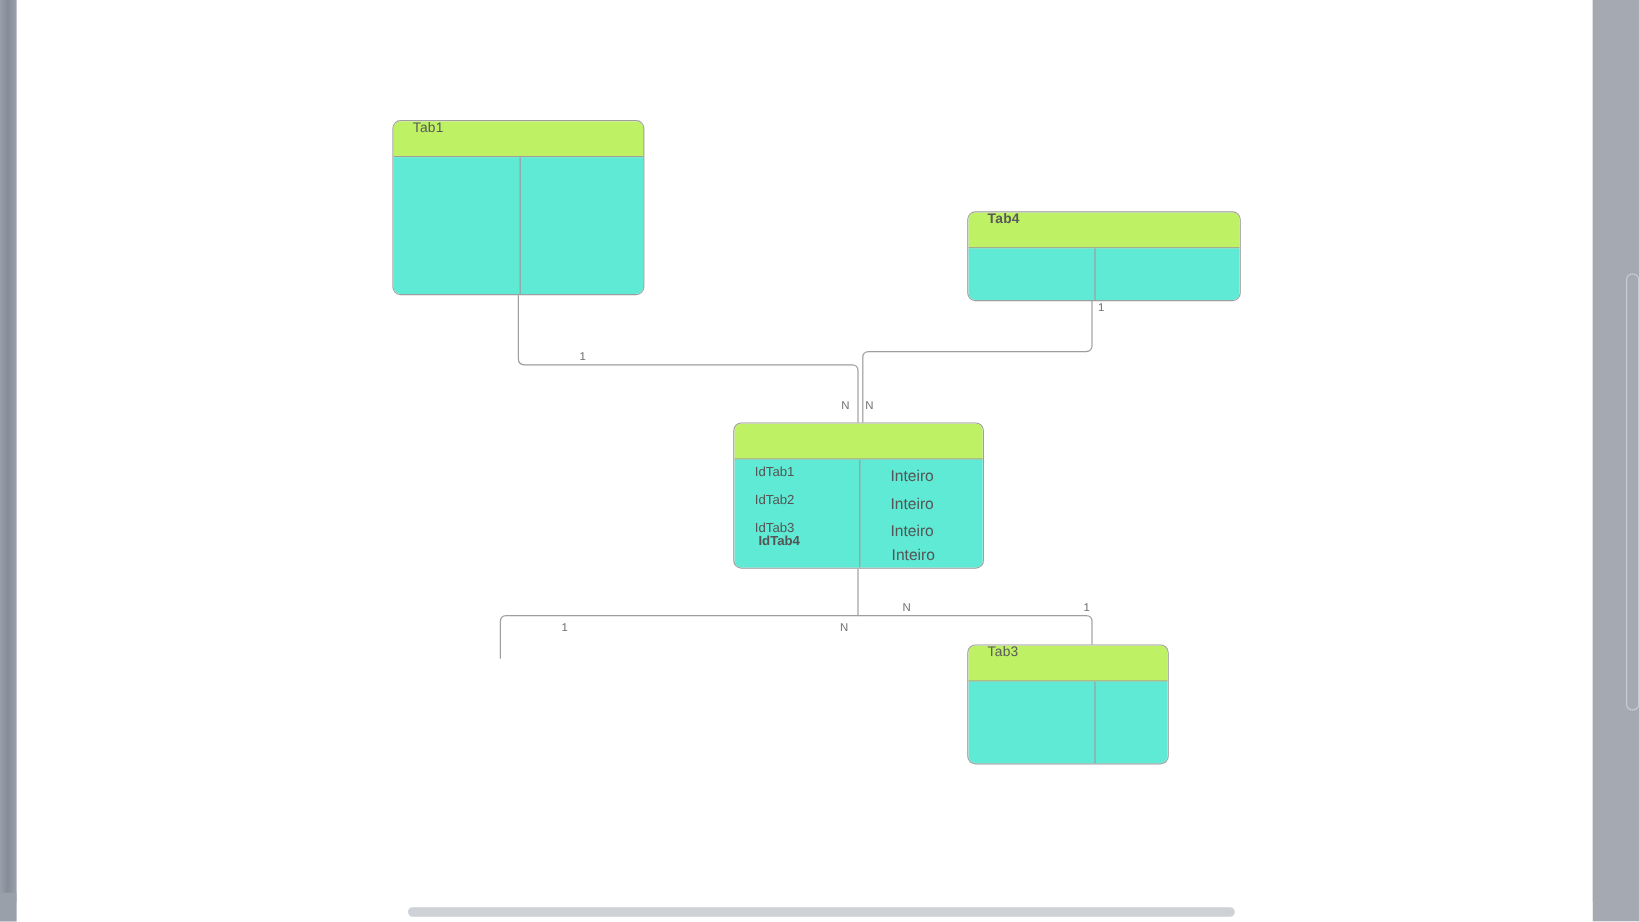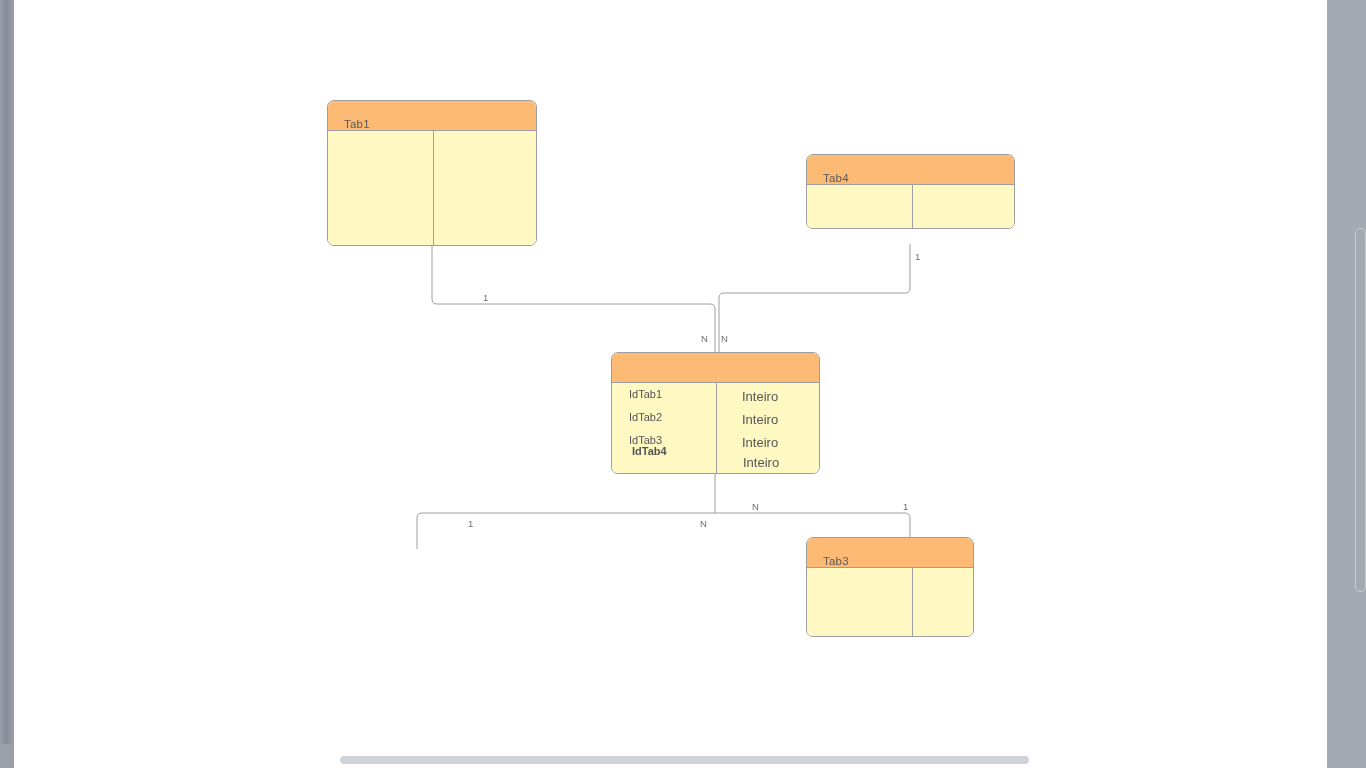--- a/index.html
+++ b/index.html
@@ -83,34 +83,34 @@
     position: absolute;
     box-sizing: border-box;
     border: 1px solid #9e9e9e;
     border-radius: 7px;
     background: #ffffff;
     overflow: hidden;
   }
   .entity-header {
     box-sizing: border-box;
     height: 30px;
-    background: #fdba74;
+    background: #bef264;
     border-bottom: 1px solid #9e9e9e;
     display: flex;
-    align-items: flex-end;
+    align-items: flex-start;
     padding-left: 16px;
     font-size: 11.5px;
     color: #5a5a5a;
     letter-spacing: 0.2px;
   }
   .entity-body {
     position: relative;
     box-sizing: border-box;
     width: 100%;
-    background: #fef9c3;
+    background: #5eead4;
   }
   .entity-split {
     position: absolute;
     top: 0;
     width: 1px;
     height: 100%;
     background: #9e9e9e;
   }
 
   
@@ -188,21 +188,21 @@
 
     <div class="entity" style="left:313px; top:100px; width:210px; height:146px;">
       <div class="entity-header">
         <span>Tab1</span>
       </div>
       <div class="entity-body" style="height:115px;">
         <div class="entity-split" style="left:105px;"></div>
       </div>
     </div>
 
-    <div class="entity" style="left:792px; top:154px; width:209px; height:75px;">
+    <div class="entity" style="left:792px; top:176px; width:228px; height:75px;font-weight:bold;">
       <div class="entity-header">
         <span>Tab4</span>
       </div>
       <div class="entity-body" style="height:44px;">
         <div class="entity-split" style="left:105px;"></div>
       </div>
     </div>
 
     <div class="entity" style="left:597px; top:352px; width:209px; height:122px;">
       <div class="entity-header">

